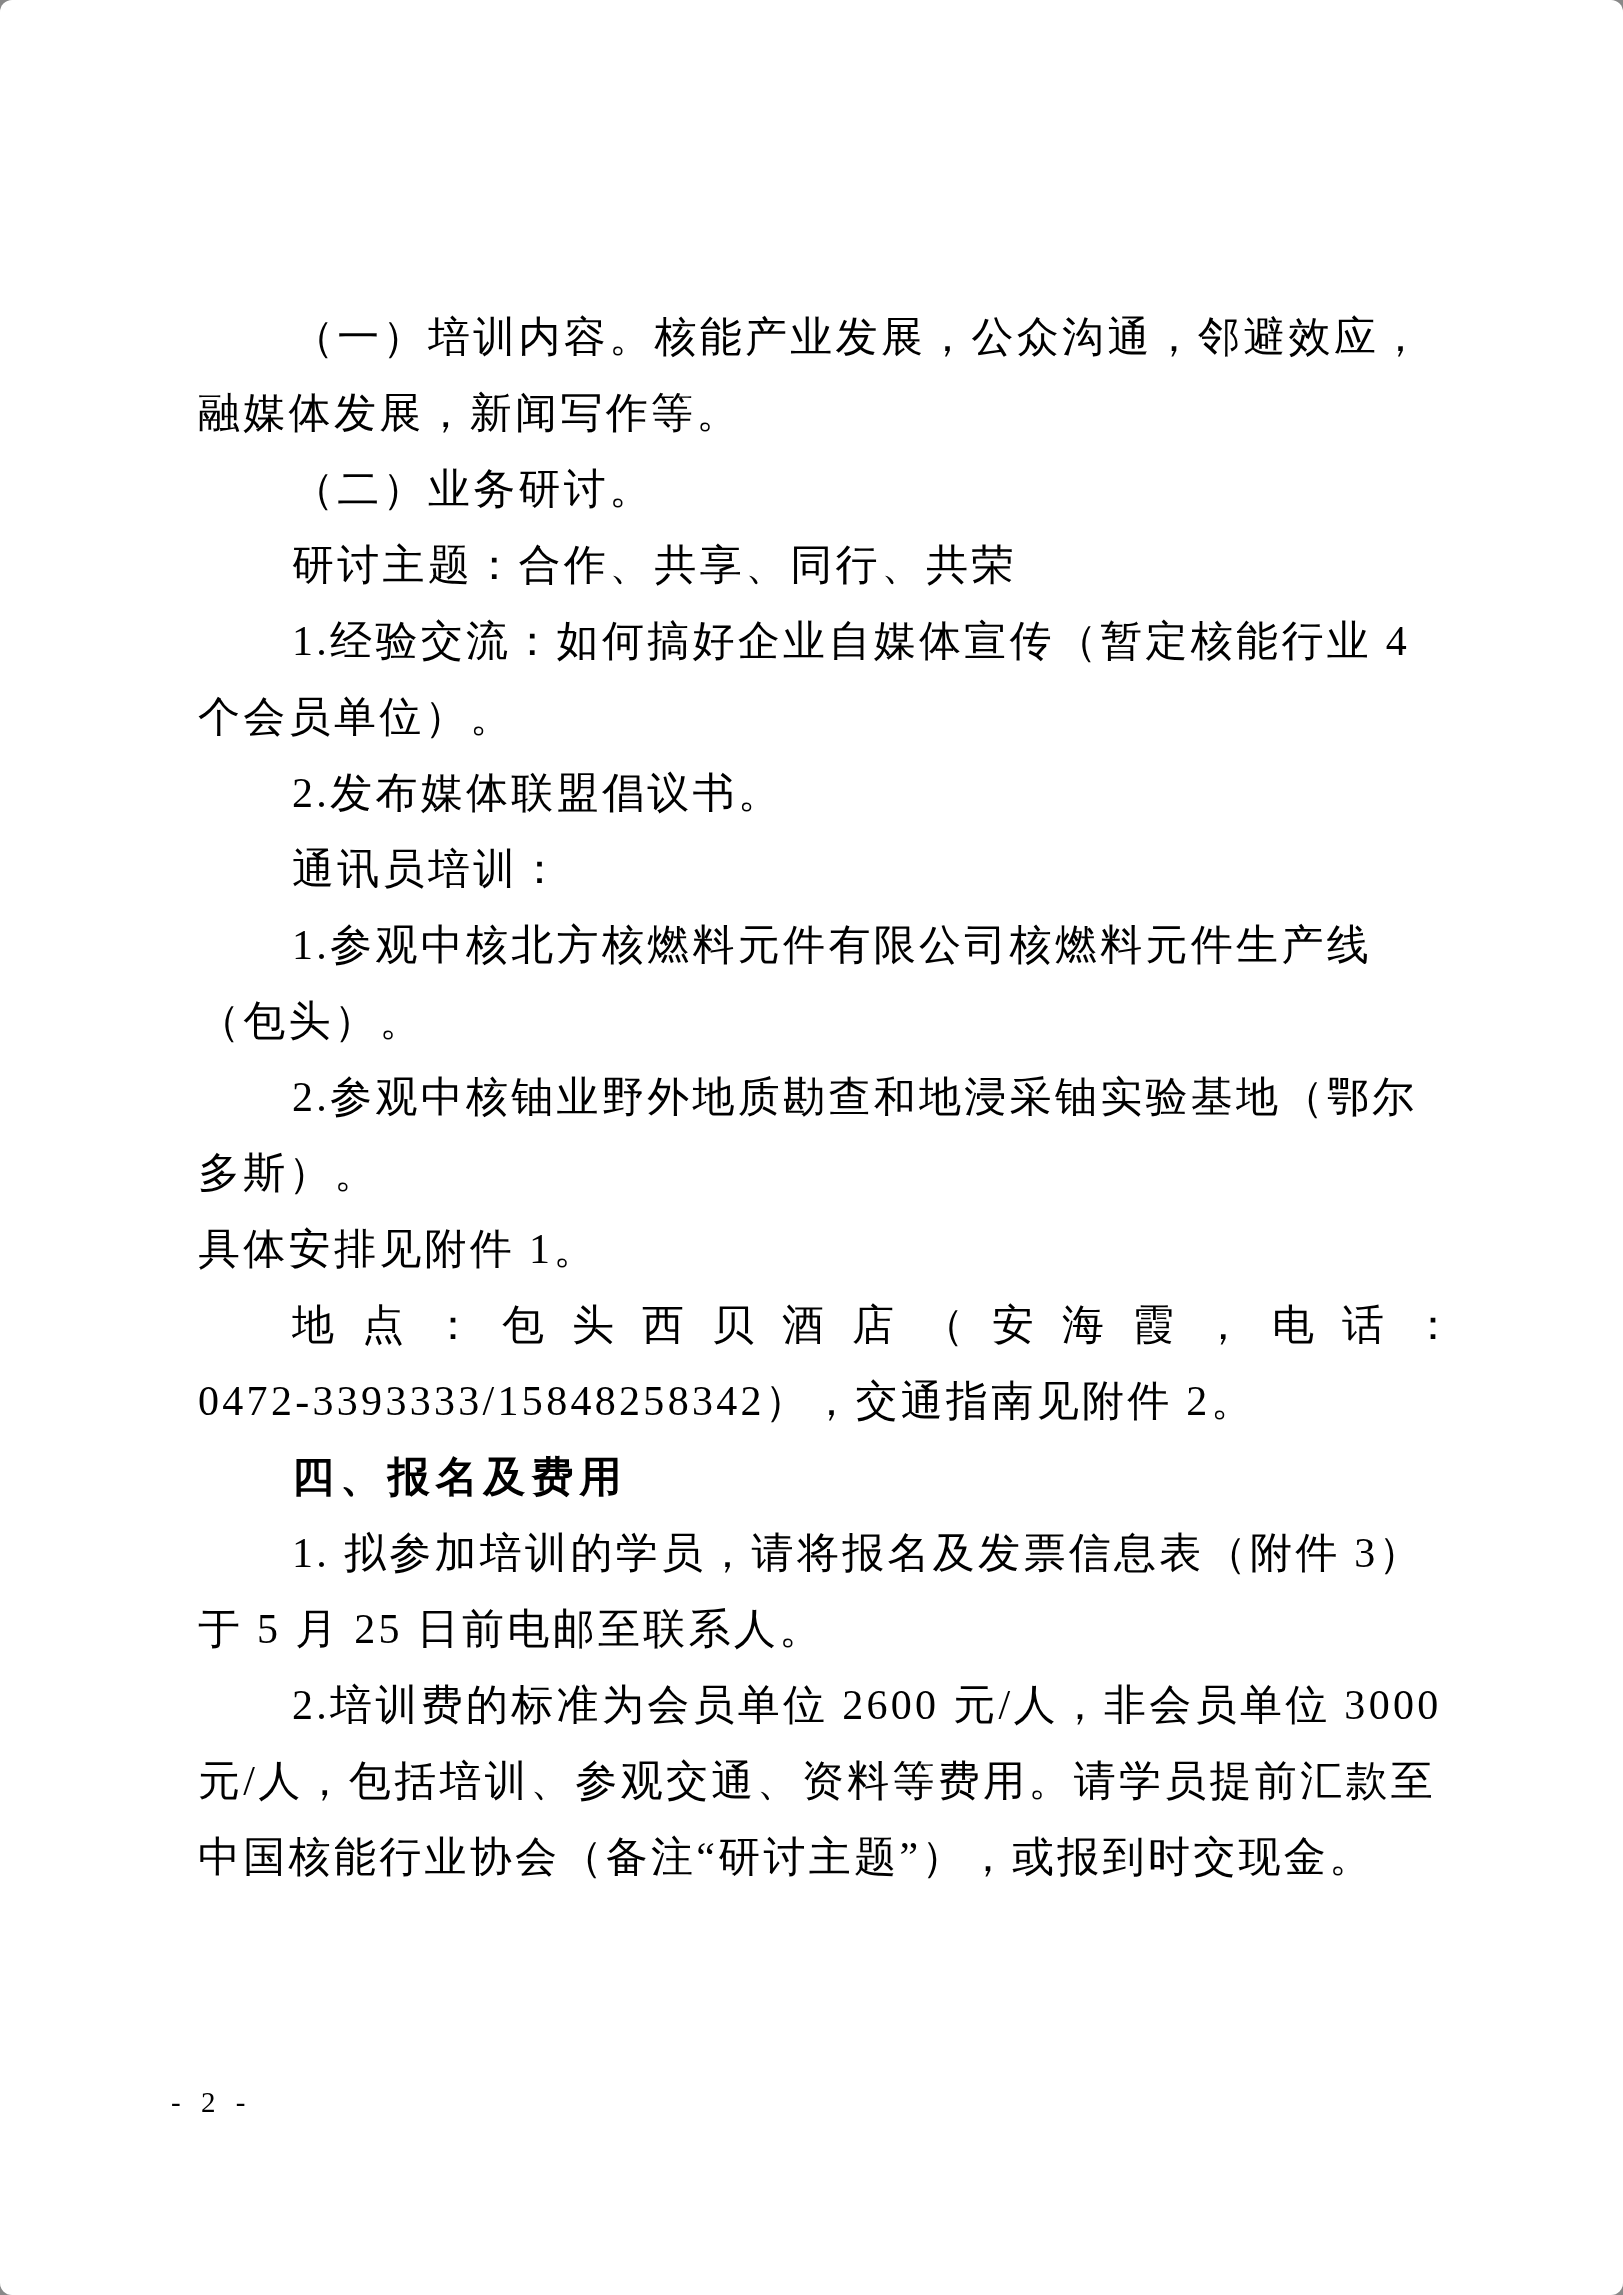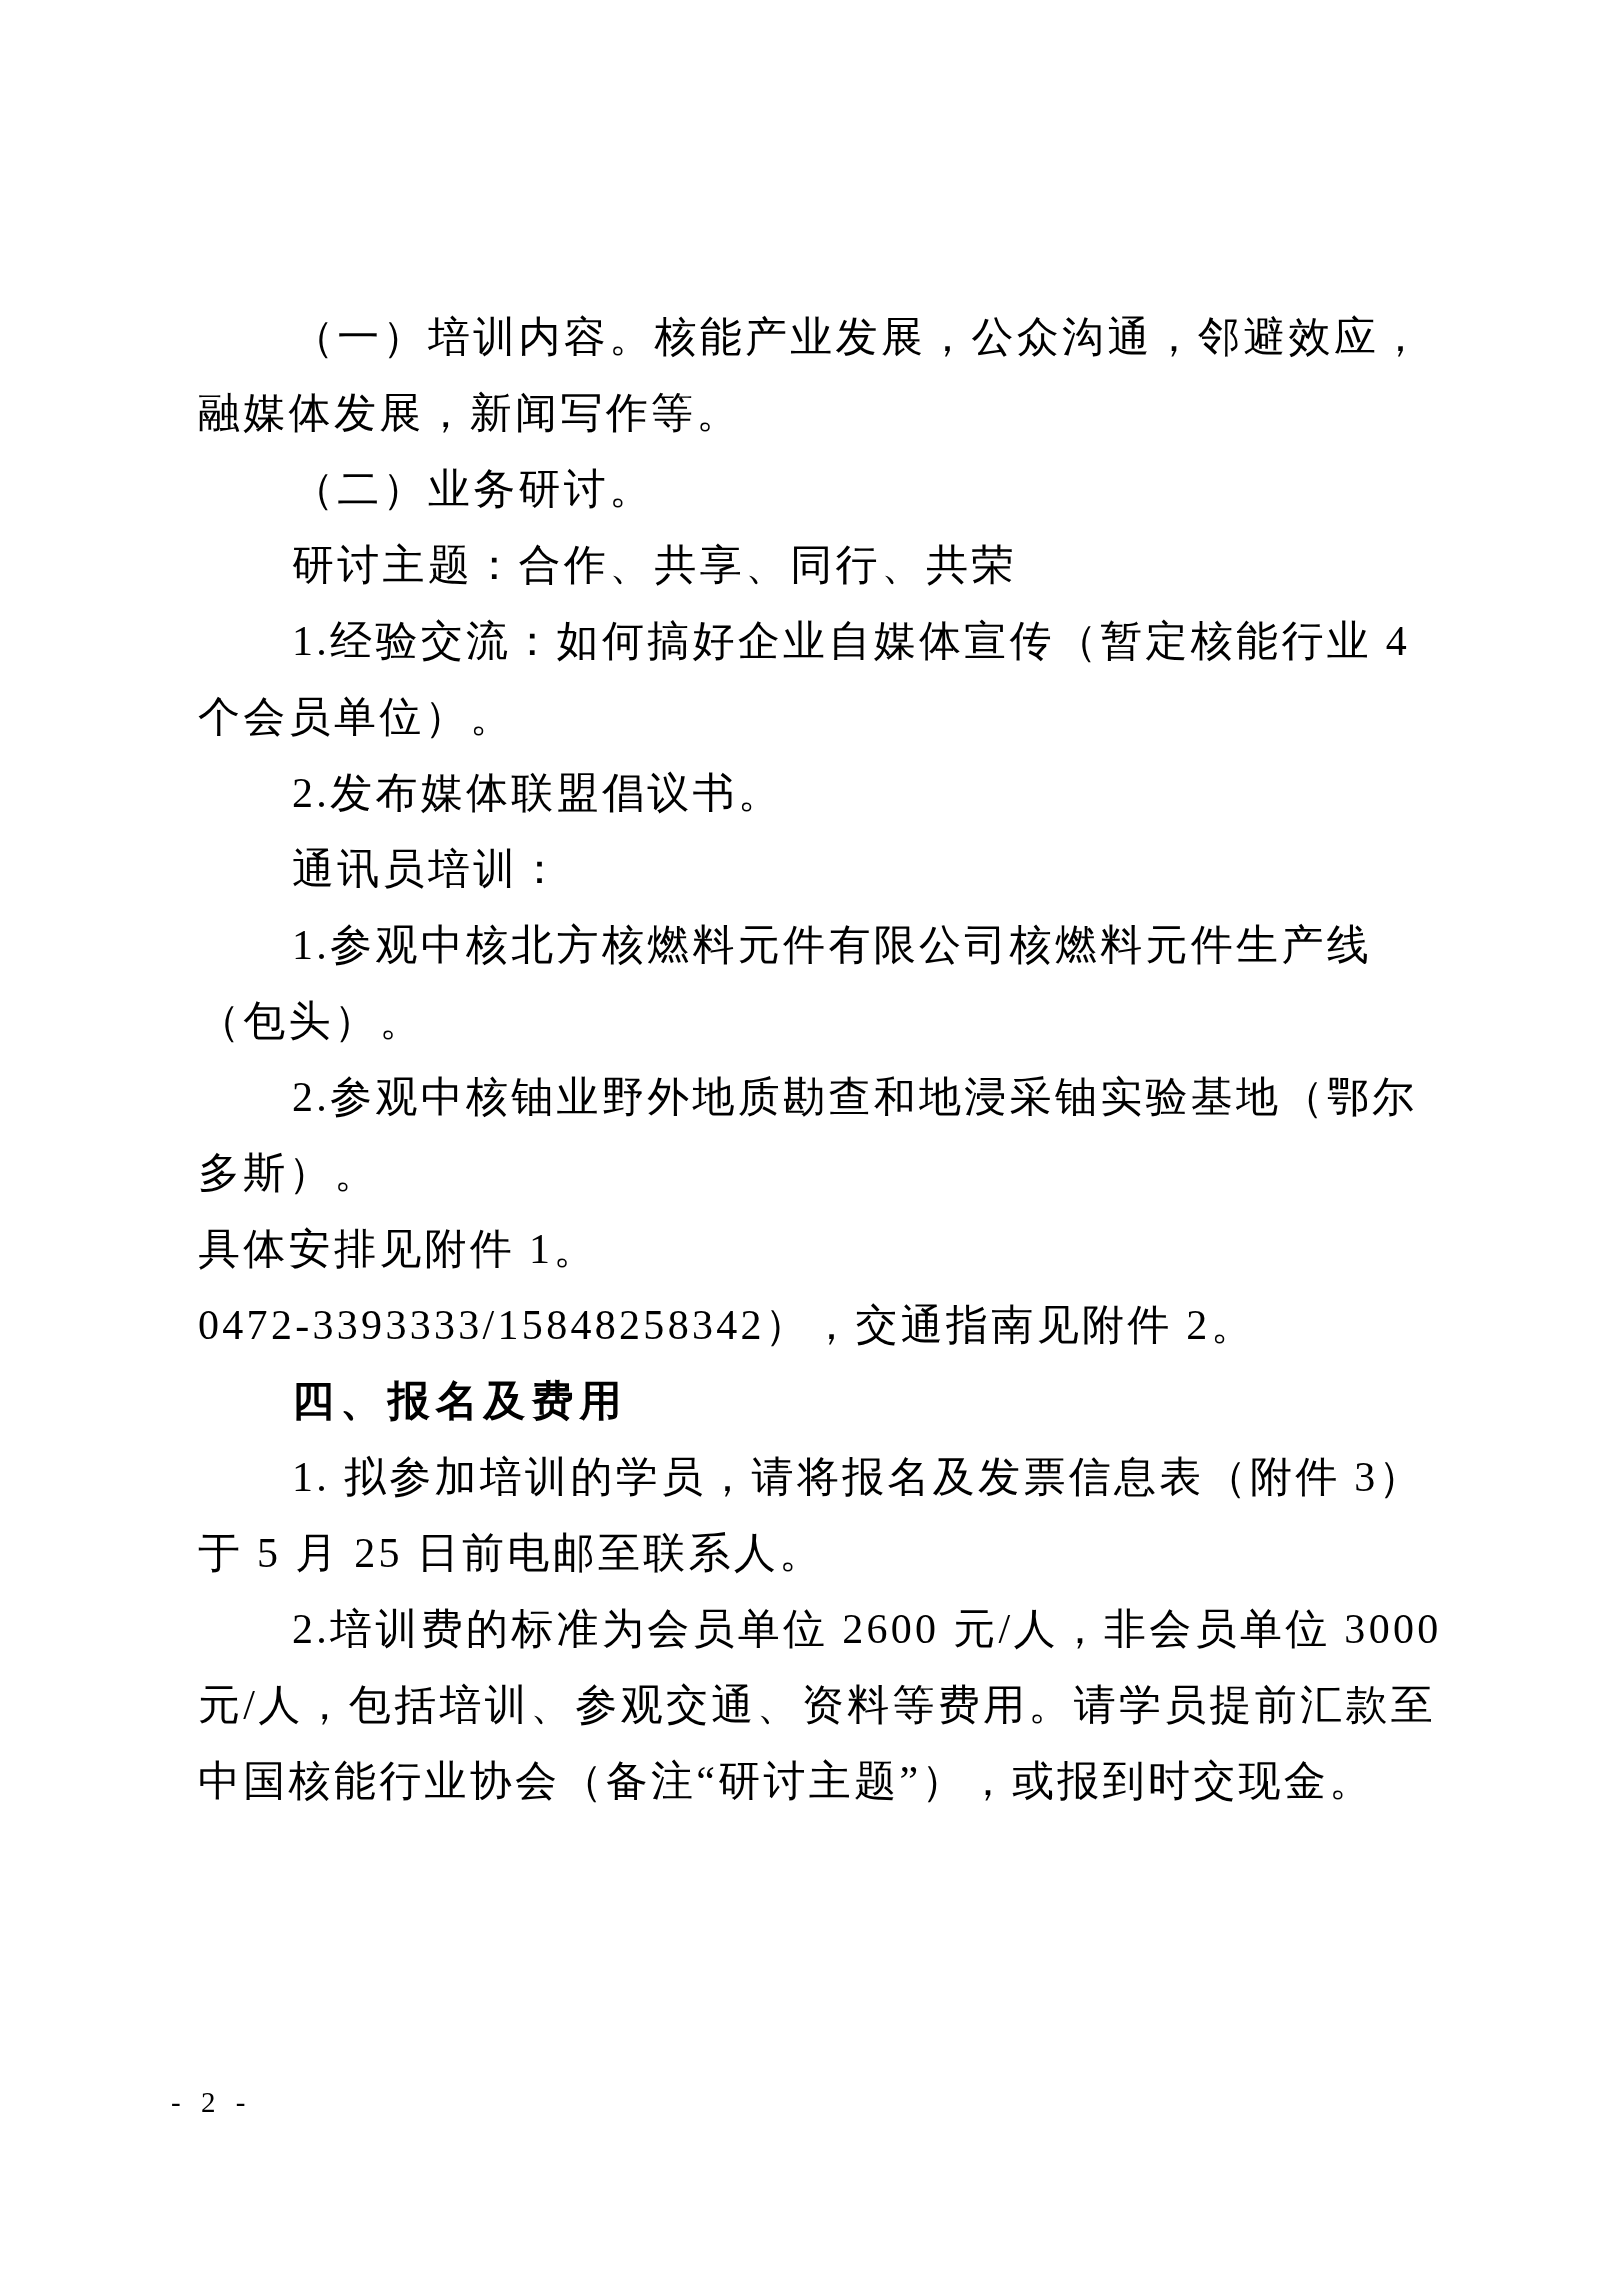--- a/index.html
+++ b/index.html
@@ -9,20 +9,21 @@
   }
   .page {
     position: relative;
     width: 1623px;
     height: 2295px;
     margin: 0 auto;
     background: #ffffff;
     color: #000000;
     font-family: "Liberation Serif", "DejaVu Serif", serif;
     overflow: hidden;
+    border-radius: 12px;
   }
   .body-text {
     position: absolute;
     left: 198px;
     top: 299px;
     width: 1194px;
   }
   .line {
     height: 76px;
     line-height: 76px;
@@ -62,20 +63,21 @@
       <div class="line indent">研讨主题：合作、共享、同行、共荣</div>
       <div class="line indent">1.经验交流：如何搞好企业自媒体宣传（暂定核能行业 4</div>
       <div class="line flush">个会员单位）。</div>
       <div class="line indent">2.发布媒体联盟倡议书。</div>
       <div class="line indent">通讯员培训：</div>
       <div class="line indent">1.参观中核北方核燃料元件有限公司核燃料元件生产线</div>
       <div class="line flush">（包头）。</div>
       <div class="line indent">2.参观中核铀业野外地质勘查和地浸采铀实验基地（鄂尔</div>
       <div class="line flush">多斯）。</div>
       <div class="line flush">具体安排见附件 1。</div>
+      <div class="line indent spread">地点：包头西贝酒店（安海霞，电话：</div>
       <div class="line flush">0472-3393333/15848258342），交通指南见附件 2。</div>
       <div class="line indent heading">四、报名及费用</div>
       <div class="line indent">1. 拟参加培训的学员，请将报名及发票信息表（附件 3）</div>
       <div class="line flush">于 5 月 25 日前电邮至联系人。</div>
       <div class="line indent">2.培训费的标准为会员单位 2600 元/人，非会员单位 3000</div>
       <div class="line flush">元/人，包括培训、参观交通、资料等费用。请学员提前汇款至</div>
       <div class="line flush">中国核能行业协会（备注“研讨主题”），或报到时交现金。</div>
     </div>
   <div class="page-footer">- 2 -</div>
 </div>

